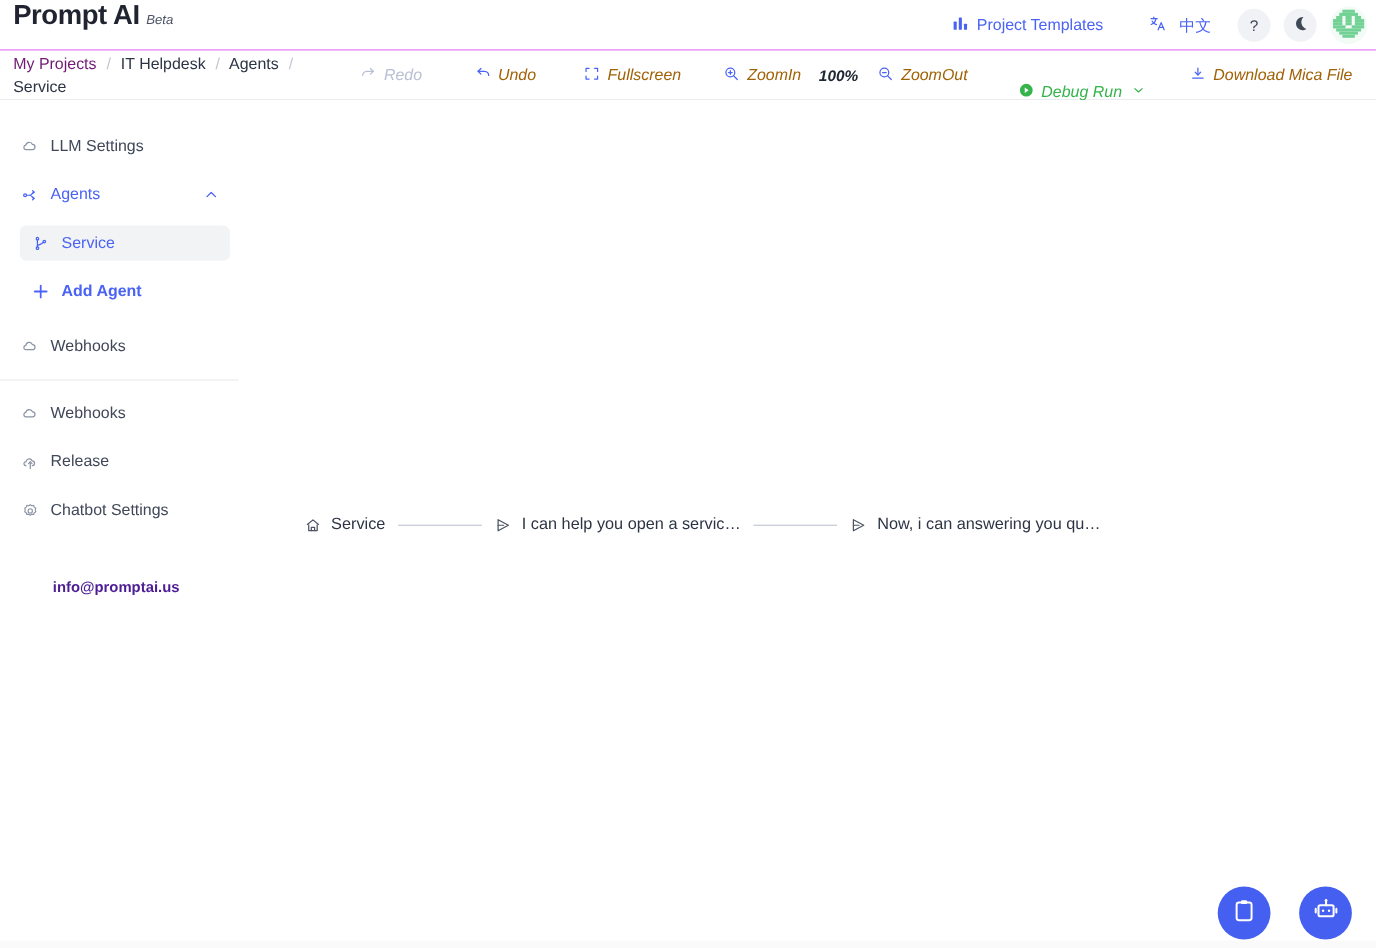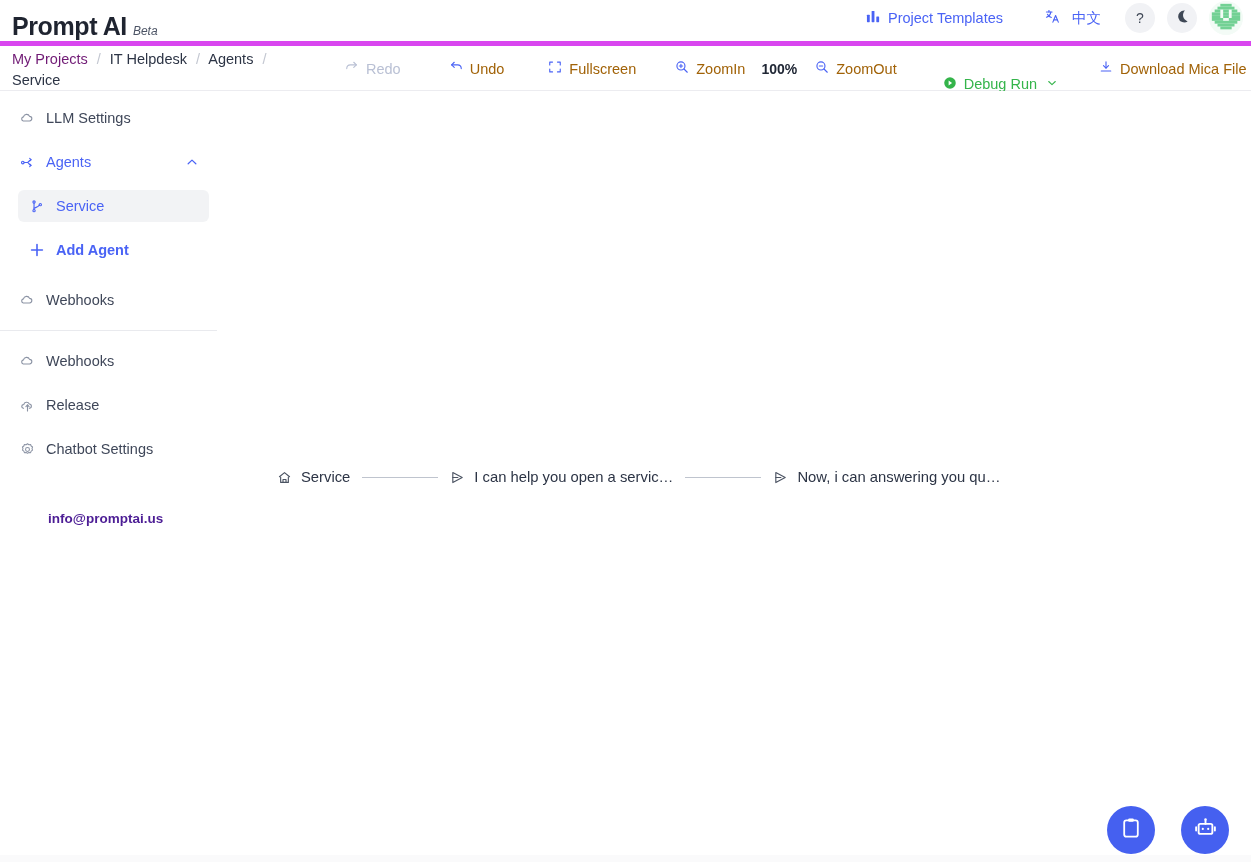--- a/index.html
+++ b/index.html
@@ -9,22 +9,22 @@
     overflow: hidden;
     background: #ffffff;
     font-family: "Liberation Sans", sans-serif;
     color: #2c3445;
   }
 
   
   #header {
     position: absolute; left: 0; top: 0;
     width: 1251px; height: 46px;
-    border-bottom: 5px solid #d946ef;
-    display: flex; align-items: flex-end;
+    border-bottom: 1px solid #d946ef;
+    display: flex; align-items: flex-start;
     background: #fff;
   }
   #brand {
     display: flex; align-items: baseline;
     margin-left: 12px;
   }
   #brand-name {
     font-size: 25px; font-weight: bold;
     letter-spacing: -0.4px;
     color: #1f2430;
@@ -68,22 +68,22 @@
   #breadcrumb {
     position: absolute; left: 12px; top: 3px;
     width: 300px; font-size: 14.5px; line-height: 21px;
     color: #2c3445;
   }
   #breadcrumb .crumb { cursor: pointer; }
   #breadcrumb .crumb.muted { color: #701a75; }
   #breadcrumb .sep { color: #c3c7d1; margin: 0 5px; }
 
   #toolbar {
-    position: absolute; left: 345px; top: 0;
-    height: 45px; display: flex; align-items: center;
+    position: absolute; left: 328px; top: 0;
+    height: 45px; display: flex; align-items: center; font-style: italic;
   }
   .tb-item {
     display: flex; align-items: center; gap: 7px;
     font-size: 14.5px; color: #a16207;
     cursor: pointer; white-space: nowrap;
   }
   .tb-item.disabled { color: #b9c0d4; cursor: default; }
   .tb-item.zoomlevel { color: #202735; cursor: default; font-weight: bold; font-size: 14px; }
   .tb-item.debug { color: #34b44a; margin-top: 31px; }
   .tb-gap-1 { width: 48px; }
@@ -344,21 +344,21 @@
         </svg>
       </span>
       <span>Download Mica File</span>
     </div>
 
   </div>
 </div>
 
 <div id="sidebar">
 
-  <div class="nav-row" style="margin-top:11px;">
+  <div class="nav-row" style="margin-top:26px;">
     <span class="nico">
       <svg width="15" height="15" viewBox="0 0 16 16" fill="none" stroke="#8b93a4" stroke-width="1.2" stroke-linecap="round" stroke-linejoin="round">
         <path d="M3.4 10.6a2.2 2.2 0 01.3-4.3 3.4 3.4 0 016.5-.6 2.4 2.4 0 012.4 2.4 2.5 2.5 0 01-2.4 2.5z"></path>
       </svg>
     </span>
     <span>LLM Settings</span>
   </div>
 
   <div class="nav-row active" style="margin-top:12px;">
     <span class="nico">

